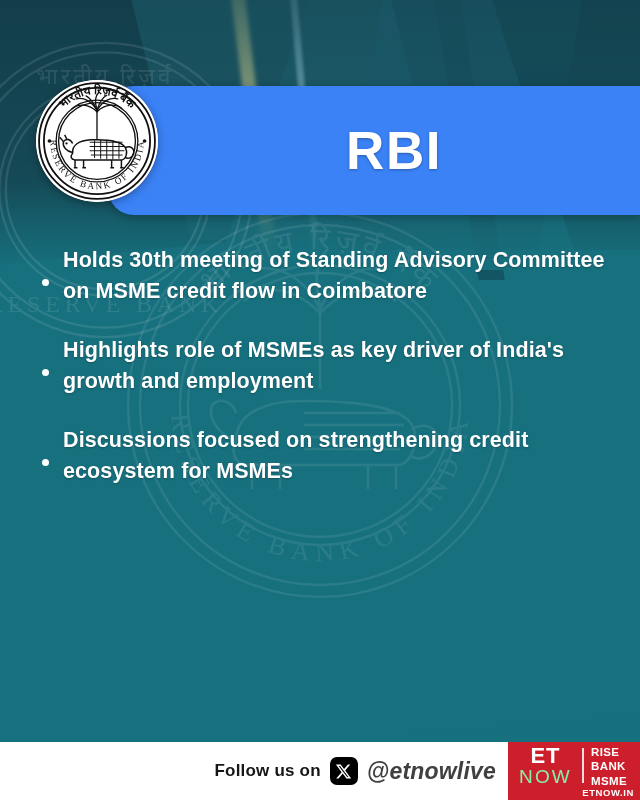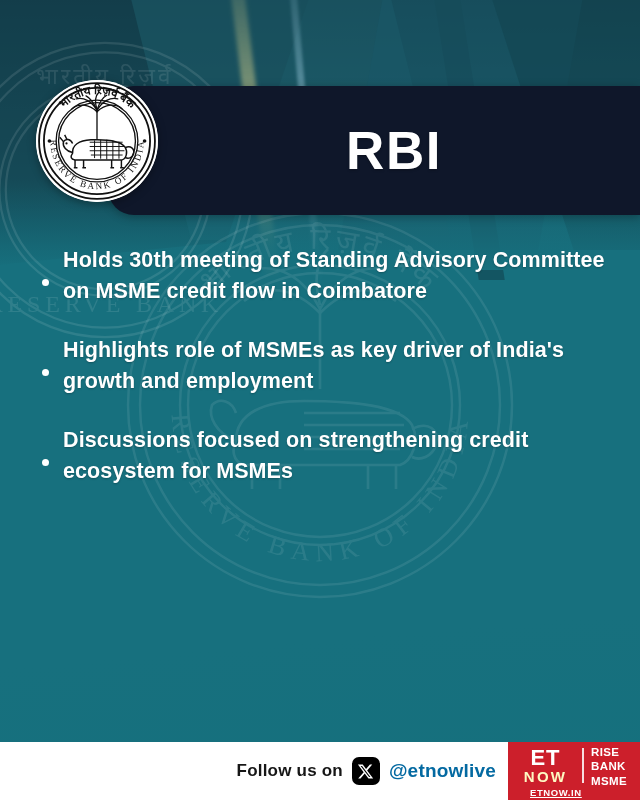--- a/index.html
+++ b/index.html
@@ -57,21 +57,21 @@
   .watermark-top{
     position:absolute; left:-55px; top:30px;
     width:320px; height:320px; opacity:.10; pointer-events:none;
   }
 
   
   .header{ position:absolute; left:0; top:0; width:640px; height:240px; }
   .title-banner{
     position:absolute; left:108px; top:86px;
     width:532px; height:129px;
-    background:#0f172a;
+    background:#3b82f6;
     border-top-left-radius:26px;
     border-bottom-left-radius:26px;
     display:flex; align-items:center; justify-content:center;
     box-shadow:0 2px 10px rgba(0,0,0,.28);
   }
   .title-text{
     color:#ffffff;
     font-size:53px; font-weight:bold;
     letter-spacing:1.5px;
     padding-left:40px;
@@ -127,60 +127,60 @@
     color:#161616; font-size:17px; font-weight:bold;
     letter-spacing:.2px;
   }
   .x-badge{
     width:28px; height:28px; border-radius:7px;
     background:#000000;
     margin:0 9px;
     display:flex; align-items:center; justify-content:center;
   }
   .handle{
-    color:#0369a1; font-size:19px; font-weight:bold;
+    color:#404040; font-size:23px; font-weight:bold;
     letter-spacing:.2px;
+    font-style:italic;
   }
   .etnow{
     width:132px; height:58px;
     background:#cc1f2b;
     display:flex; flex-direction:column;
     padding:3px 6px 2px 8px;
     position:relative;
   }
   .etnow-row{ display:flex; align-items:stretch; flex:1; }
   .etnow-left{
     display:flex; flex-direction:column;
     justify-content:center; align-items:center;
     padding-right:7px; min-width:66px;
   }
   .et-word{
     color:#fff; font-weight:bold; font-size:22px;
     line-height:.94; letter-spacing:1px;
   }
   .now-word{
-    color:#fef9c3; font-weight:bold; font-size:15px;
+    color:#86efac; font-weight:normal; font-size:19px;
     line-height:1.05; letter-spacing:2.2px;
   }
   .etnow-div{
     width:2px; background:#ffffff; opacity:.85;
     margin:3px 7px 5px 0;
   }
   .etnow-right{
     display:flex; flex-direction:column; justify-content:center;
   }
   .rwi{
     color:#ffffff; font-weight:bold; font-size:11.5px;
     line-height:1.22; letter-spacing:.4px;
   }
   .etnow-url{
     color:#ffffff; font-weight:bold; font-size:9.5px;
-    letter-spacing:.6px; text-align:left; padding-left:14px;
+    letter-spacing:.6px; text-align:right; padding-left:14px;
     margin-top:-1px;
-    text-decoration:underline;
   }
 </style>
 </head>
 <body>
 
 <div id="card">
 
   <div class="bg-base"></div>
   <div class="bg-top-dark"></div>
   <div class="facet f1"></div>

